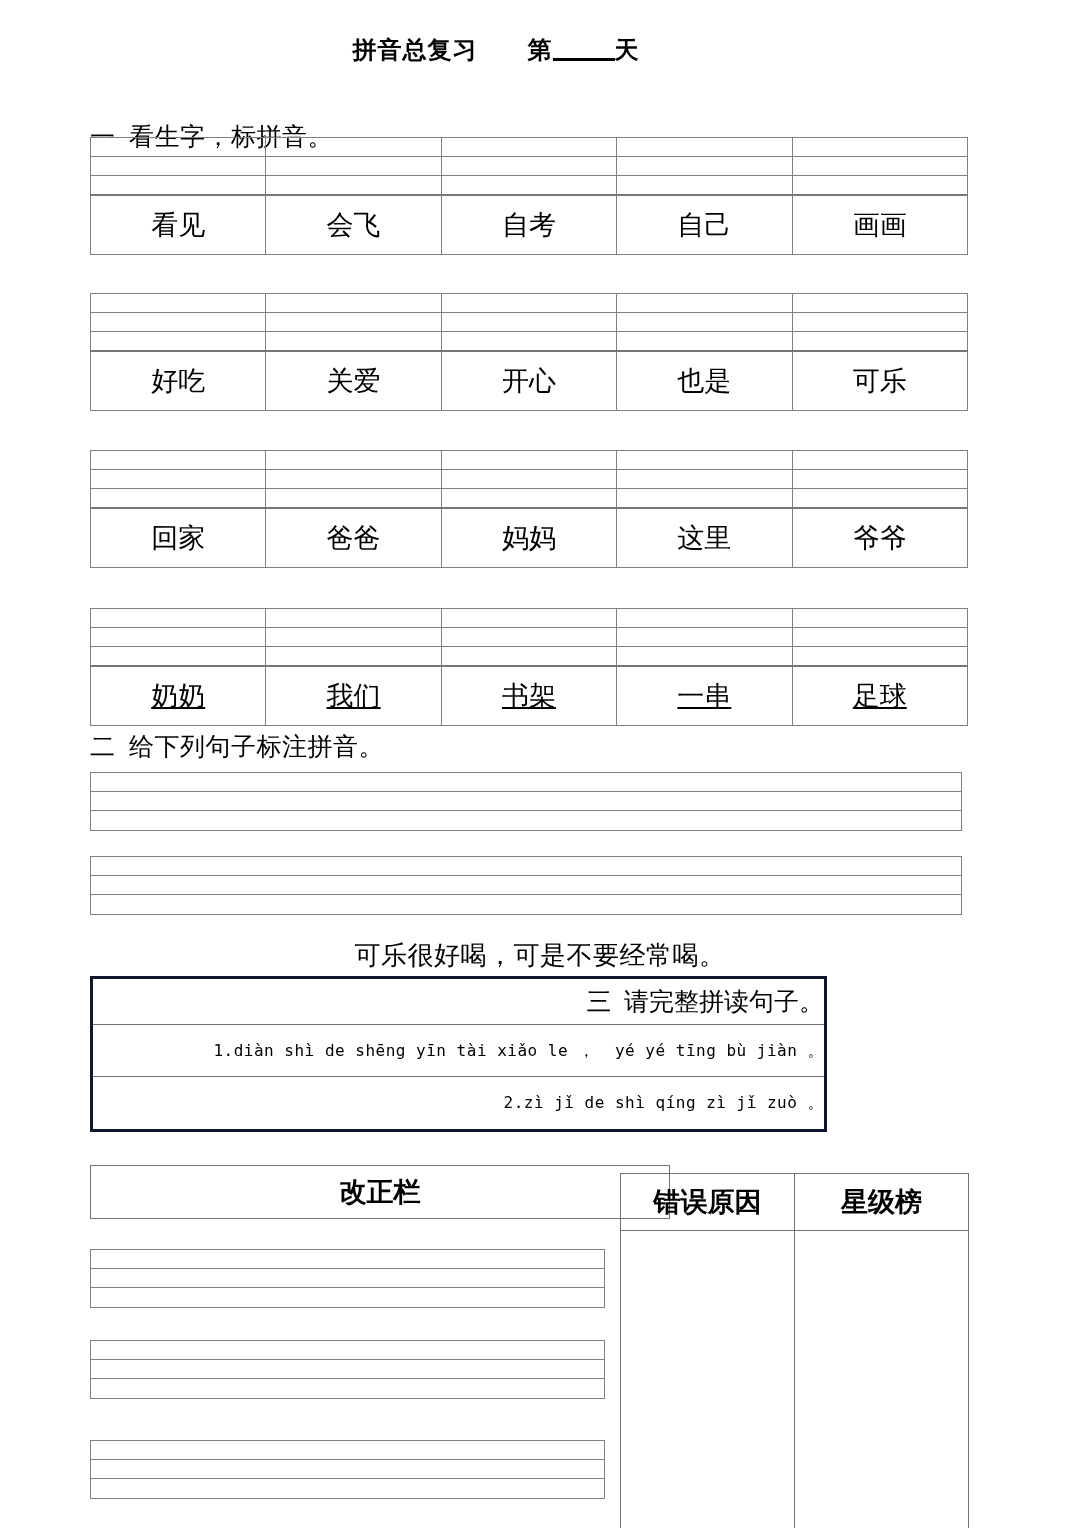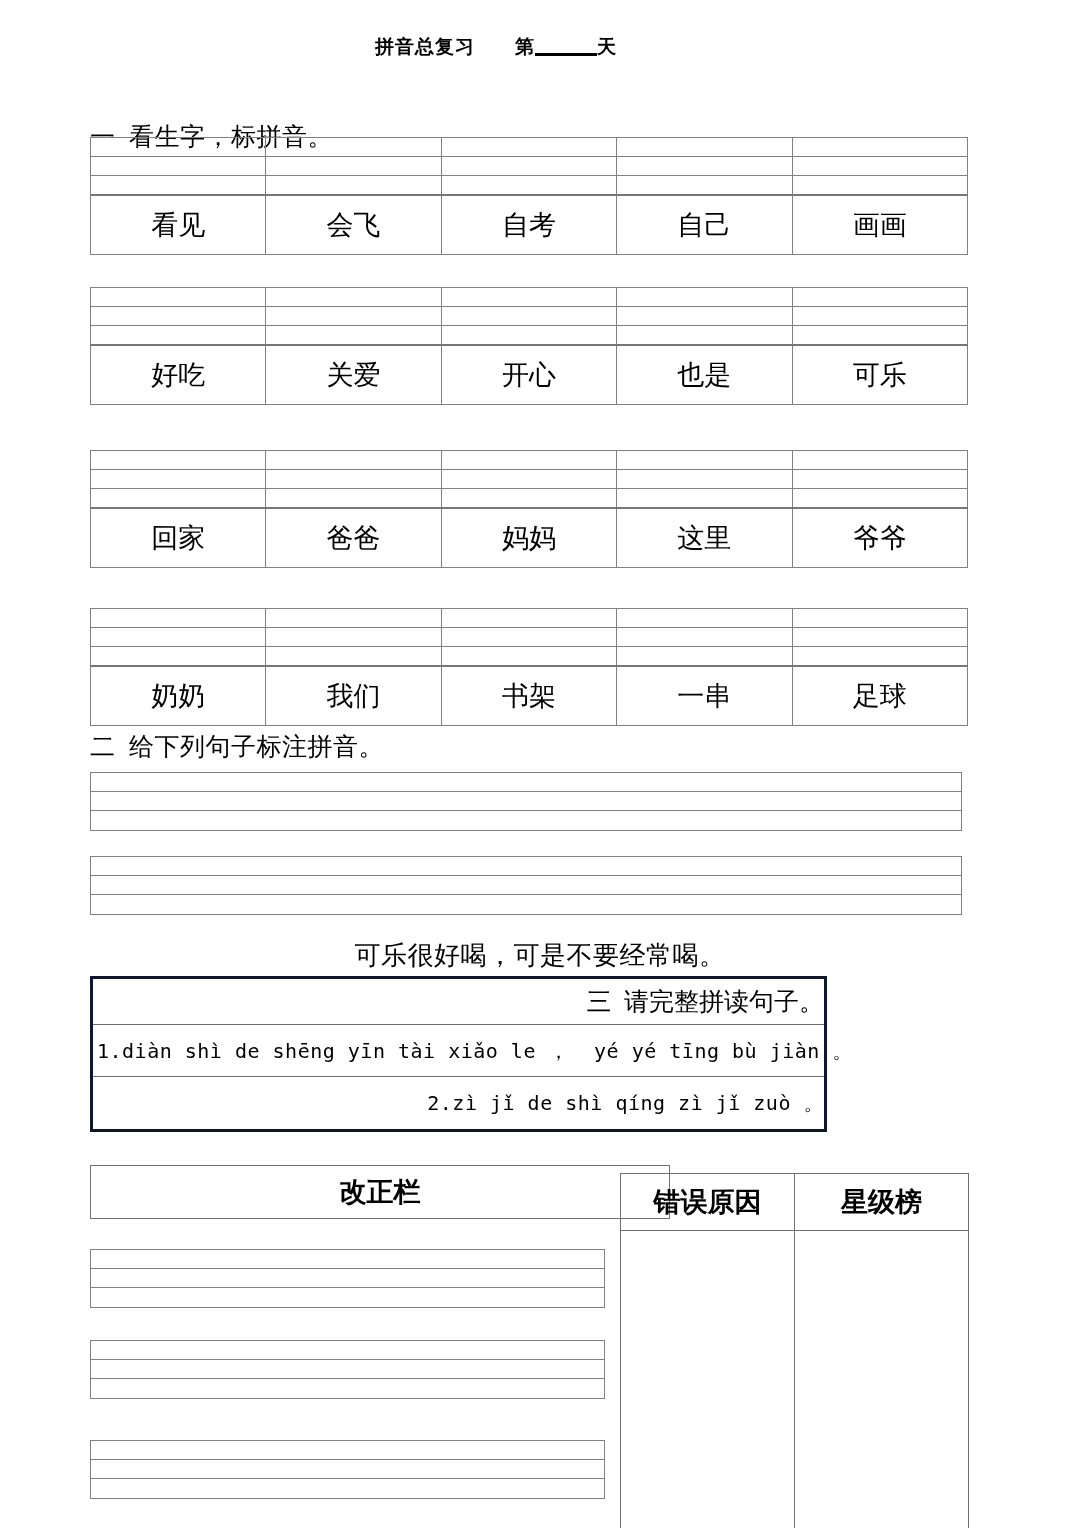--- a/index.html
+++ b/index.html
@@ -23,21 +23,21 @@
     height: 1528px;
   }
 
   
   .title-row {
     position: absolute;
     left: 0;
     top: 34px;
     width: 992px;
     text-align: center;
-    font-size: 19px;
+    font-size: 24px;
     font-weight: bold;
     letter-spacing: 1px;
     white-space: pre;
   }
   .title-blank {
     display: inline-block;
     border-bottom: 3px solid #000;
     width: 62px;
     vertical-align: -3px;
   }
@@ -113,21 +113,21 @@
     padding-left: 6px;
     font-size: 25px;
     border-bottom: 1px solid #707070;
     box-sizing: border-box;
     white-space: pre;
   }
   .sec3-line {
     height: 52px;
     line-height: 52px;
     padding-left: 4px;
-    font-size: 20px;
+    font-size: 16px;
     border-bottom: 1px solid #707070;
     box-sizing: border-box;
     font-family: "DejaVu Sans Mono", "Liberation Mono", monospace;
     white-space: pre;
     letter-spacing: 0.5px;
   }
   .sec3-line:last-child { border-bottom: none; }
 
   
   .correct-head {
@@ -201,21 +201,21 @@
     <tr class="word-row">
       <td>看见</td>
       <td>会飞</td>
       <td>自考</td>
       <td>自己</td>
       <td>画画</td>
     </tr>
   </tbody>
     </table>
 
-  <table class="word-table" style="top:287px;">
+  <table class="word-table" style="top:293px;">
     <tbody>
         <tr class="pin-row">
           <td></td>
           <td></td>
           <td></td>
           <td></td>
           <td></td>
         </tr>
     <tr class="pin-row">
           <td></td>
@@ -267,21 +267,21 @@
     <tr class="word-row">
       <td>回家</td>
       <td>爸爸</td>
       <td>妈妈</td>
       <td>这里</td>
       <td>爷爷</td>
     </tr>
   </tbody>
     </table>
 
-  <table class="word-table" style="top:608px;">
+  <table class="word-table" style="top:608px;text-decoration:underline;">
     <tbody>
         <tr class="pin-row">
           <td></td>
           <td></td>
           <td></td>
           <td></td>
           <td></td>
         </tr>
     <tr class="pin-row">
           <td></td>

